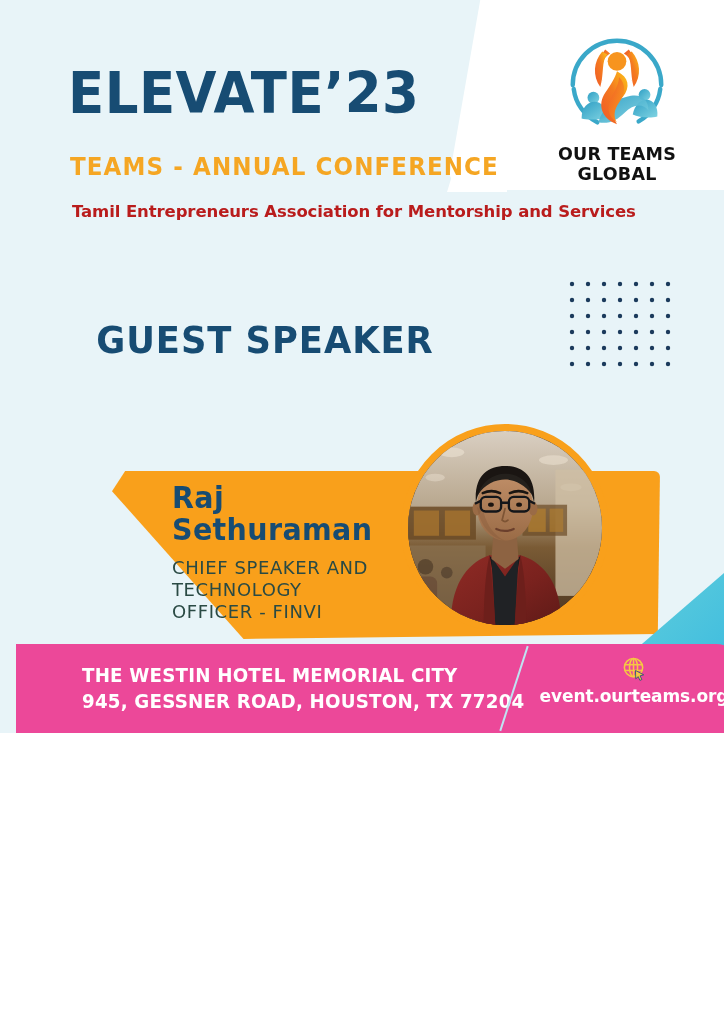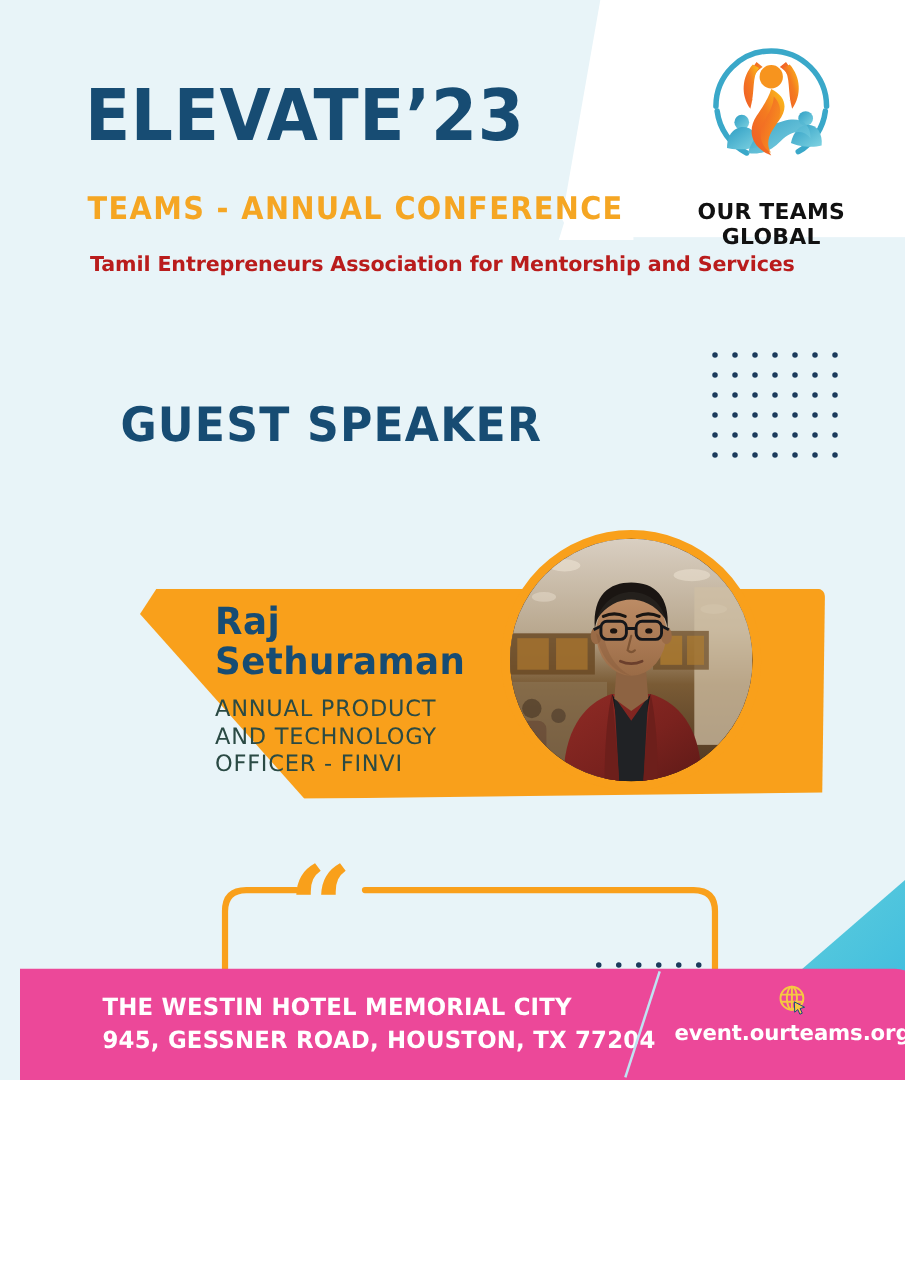--- a/index.html
+++ b/index.html
@@ -3,21 +3,21 @@
 <meta charset="utf-8">
 <style>
   * { box-sizing: border-box; margin: 0; padding: 0; }
   html, body {
     width: 724px; height: 1024px;
     font-family: "Liberation Sans", sans-serif;
     background: #ffffff;
   }
   #poster {
     position: relative;
-    width: 724px; height: 864px;
+    width: 724px; height: 733px;
     background: #e8f4f8;
     overflow: hidden;
   }
 
   
   #white-panel {
     position: absolute;
     top: -2px; left: 447px;
     width: 280px; height: 192px;
     background: #ffffff;
@@ -63,21 +63,21 @@
     color: #b91c1c;
   }
 
   
   #logo-block {
     position: absolute; top: 24px; left: 517px;
     width: 200px; text-align: center;
   }
   #logo-mark { width: 118px; height: 118px; margin: 0 auto; display: block; }
   #logo-text {
-    margin-top: 18px;
+    margin-top: 2px;
     font-family: "DejaVu Sans", sans-serif;
     font-weight: 700;
     font-size: 17.5px;
     letter-spacing: 0.2px;
     color: #111111;
   }
 
   
   #guest-speaker-heading {
     position: absolute; top: 318px; left: 0; width: 530px;
@@ -387,21 +387,21 @@
         <circle cx="67" cy="163" r="2.2"></circle>
         <circle cx="83" cy="163" r="2.2"></circle>
     </g>
   </svg>
 
   <div id="speaker-banner"></div>
   <div id="speaker-name">
     <span>Raj</span><br>
     <span>Sethuraman</span>
   </div>
-  <div id="speaker-role">ANNUAL PRODUCT AND TECHNOLOGY OFFICER - FINVI</div>
+  <div id="speaker-role">CHIEF SPEAKER AND TECHNOLOGY OFFICER - FINVI</div>
 
   <div id="portrait-wrap">
     <svg id="portrait-photo" viewBox="0 0 200 200" preserveAspectRatio="xMidYMid slice">
       <defs>
         <linearGradient id="bgWarm" x1="0" y1="0" x2="0" y2="1">
           <stop offset="0%" stop-color="#d9cfc2"></stop>
           <stop offset="38%" stop-color="#b9a88f"></stop>
           <stop offset="60%" stop-color="#7a5b35"></stop>
           <stop offset="100%" stop-color="#4a3420"></stop>
         </linearGradient>

